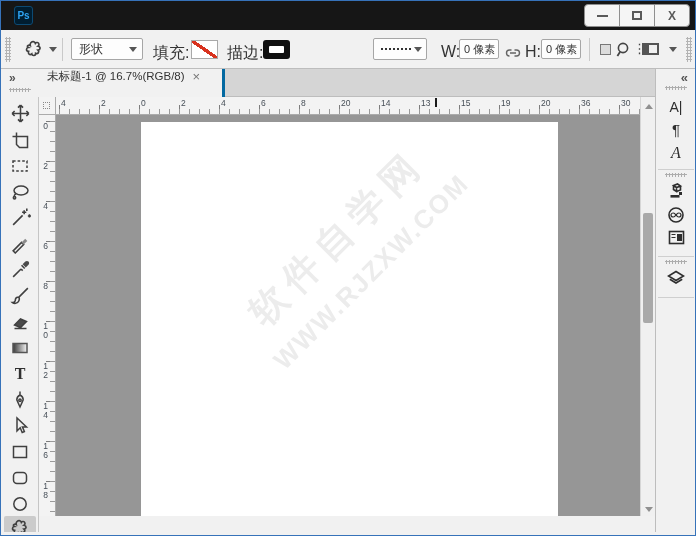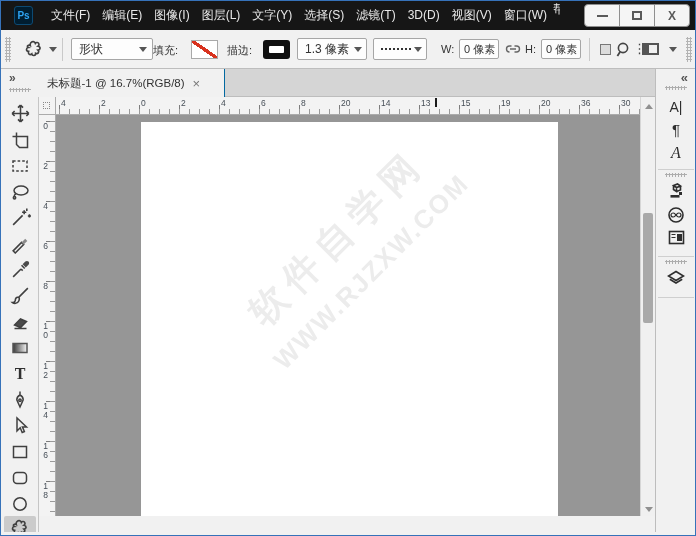--- a/index.html
+++ b/index.html
@@ -22,21 +22,21 @@
   .win-btn + .win-btn { border-left:1px solid #8f8f8f; }
   .glyph-min { width:11px; height:2px; background:#5a5a5a; }
   .glyph-max { width:10px; height:9px; border:2px solid #5a5a5a; }
   .glyph-close { font-size:12px; font-weight:bold; color:#5a5a5a; }
 
   
   .optionsbar { position:absolute; left:0; top:29px; width:694px; height:39px; background:#f1f1f1;
                 border-bottom:1px solid #bdbdbd; }
   .optionsbar .grip-v { position:absolute; top:7px; width:6px; height:25px;
       background-image:radial-gradient(#b3b3b3 1px, transparent 1.1px); background-size:3px 3px; }
-  .opt { position:absolute; font-size:11px; color:#333; }
+  .opt { position:absolute; font-size:16px; color:#333; }
   .opt-label { top:13px; }
   .opt-field { top:8px; height:22px; background:#fdfdfd; border:1px solid #a6a6a6; border-radius:2px;
                font-size:12px; color:#333; display:flex; align-items:center; padding-left:7px; }
   .chev { width:0; height:0; border-left:4px solid transparent; border-right:4px solid transparent;
           border-top:5px solid #555; }
   .chev-abs { position:absolute; }
   .swatch-fill { top:10px; width:27px; height:19px; background:
       linear-gradient(to top right, transparent 44%, #d8321e 44%, #d8321e 56%, transparent 56%), #fff;
       border:1px solid #a9a9a9; }
   .swatch-stroke { top:10px; width:27px; height:19px; background:#101010; border-radius:3px;
@@ -46,21 +46,21 @@
   .sep-v { position:absolute; top:8px; width:1px; height:23px; background:#c9c9c9; }
   .mini-square { position:absolute; top:14px; width:11px; height:11px; border:1px solid #777; background:#dcdcdc; }
   .v-dots { position:absolute; top:11px; font-size:13px; color:#444; letter-spacing:0; }
   .panel-glyph { position:absolute; top:13px; width:17px; height:12px; border:2px solid #555; }
   .panel-glyph > div { width:5px; height:100%; background:#555; }
 
   
   .tabbar { position:absolute; left:38px; top:68px; width:616px; height:28px; background:#d5d5d5;
             border-bottom:1px solid #bdbdbd; }
   .tab { position:absolute; left:0; top:0; width:186px; height:28px; background:#f1f1f1;
-         border-right:1px solid #0369a1; display:flex; align-items:center; font-size:11.5px; color:#333;
+         border-right:3px solid #0369a1; display:flex; align-items:flex-start; font-size:11.5px; color:#333;
          padding:0 8px; }
   .tab-close { margin-left:8px; color:#777; font-size:13px; }
   .tool-header { position:absolute; left:0; top:68px; width:38px; height:28px; background:#f1f1f1; }
   .dbl-chev { position:absolute; left:8px; top:2px; color:#555; font-size:12px; font-weight:bold; }
   .grip-h { position:absolute; width:22px; height:4px;
       background-image:radial-gradient(#adadad 1px, transparent 1.1px); background-size:3px 3px; }
 
   
   .toolbar { position:absolute; left:0; top:96px; width:38px; height:435px; background:#f1f1f1;
              border-right:1px solid #c5c5c5; }
@@ -133,33 +133,20 @@
   .dock svg { stroke:#2e2e2e; fill:none; stroke-width:1.6; }
   .bottomstrip { position:absolute; left:0; top:531px; width:694px; height:3px; background:#f1f1f1; }
 </style>
 </head>
 <body>
 
 <div class="window">
 
   <div class="titlebar">
     <div class="ps-logo">Ps</div>
-    <div class="menus">
-      <span class="menu-item">文件(F)</span>
-      <span class="menu-item">编辑(E)</span>
-      <span class="menu-item">图像(I)</span>
-      <span class="menu-item">图层(L)</span>
-      <span class="menu-item">文字(Y)</span>
-      <span class="menu-item">选择(S)</span>
-      <span class="menu-item">滤镜(T)</span>
-      <span class="menu-item">3D(D)</span>
-      <span class="menu-item">视图(V)</span>
-      <span class="menu-item">窗口(W)</span>
-      <span class="menu-overflow">帮</span>
-    </div>
     <div class="win-controls">
       <div class="win-btn">
           <div class="glyph-min"></div>
         </div>
       <div class="win-btn">
           <div class="glyph-max"></div>
         </div>
       <div class="win-btn">
           <span class="glyph-close">X</span>
         </div>
@@ -168,34 +155,30 @@
 
   <div class="optionsbar">
     <div class="grip-v" style="left:4px;"></div>
     <div class="opt" style="left:22px; top:9px;">
       <svg width="22" height="22" viewBox="0 0 20 20">
         <path d="M7 3.5c1.2-1.8 3.6-1.4 4.2.4.8-1.2 3-.9 3.3.8.2 1.2-.8 1.9-.8 1.9s1.9.3 1.8 1.9c-.1 1.5-1.9 1.6-1.9 1.6s1.3 1.3.3 2.5c-.9 1.1-2.4.4-2.4.4s.1 1.9-1.6 2c-1.6.1-1.9-1.5-1.9-1.5s-1.3 1.2-2.5.2c-1.1-.9-.4-2.4-.4-2.4s-1.9-.1-1.9-1.8c0-1.6 1.7-1.8 1.7-1.8S3.3 6.9 4.4 6c1-.8 2.2-.1 2.2-.1S6.3 4.6 7 3.5z" stroke="#404040" fill="none" stroke-width="1.5"></path>
       </svg>
     </div>
     <div class="chev chev-abs" style="left:48px; top:17px;"></div>
     <div class="sep-v" style="left:61px;"></div>
-    <div class="opt opt-field" style="left:70px; width:82px;">
+    <div class="opt opt-field" style="left:70px; width:72px;">
       <span>形状</span>
       <div class="chev" style="position:absolute; right:5px; top:8px;"></div>
     </div>
     <div class="opt opt-label" style="left:152px;">填充:</div>
     <div class="opt swatch-fill" style="left:190px;"></div>
     <div class="opt opt-label" style="left:226px;">描边:</div>
     <div class="opt swatch-stroke" style="left:262px;">
         <div></div>
       </div>
-    <div class="opt opt-field" style="left:296px; width:70px;">
-      <span>1.3 像素</span>
-      <div class="chev" style="position:absolute; right:4px; top:8px;"></div>
-    </div>
     <div class="opt opt-field" style="left:372px; width:54px;">
       <div class="dash-preview"></div>
       <div class="chev" style="position:absolute; right:4px; top:8px;"></div>
     </div>
     <div class="opt opt-label" style="left:440px;">W:</div>
     <div class="opt opt-field" style="left:458px; width:40px; top:9px; height:20px; padding-left:4px;">
       <span style="font-size:11px;">0 像素</span>
     </div>
     <div class="opt" style="left:504px; top:14px;">
       <svg width="16" height="10" viewBox="0 0 16 10">

